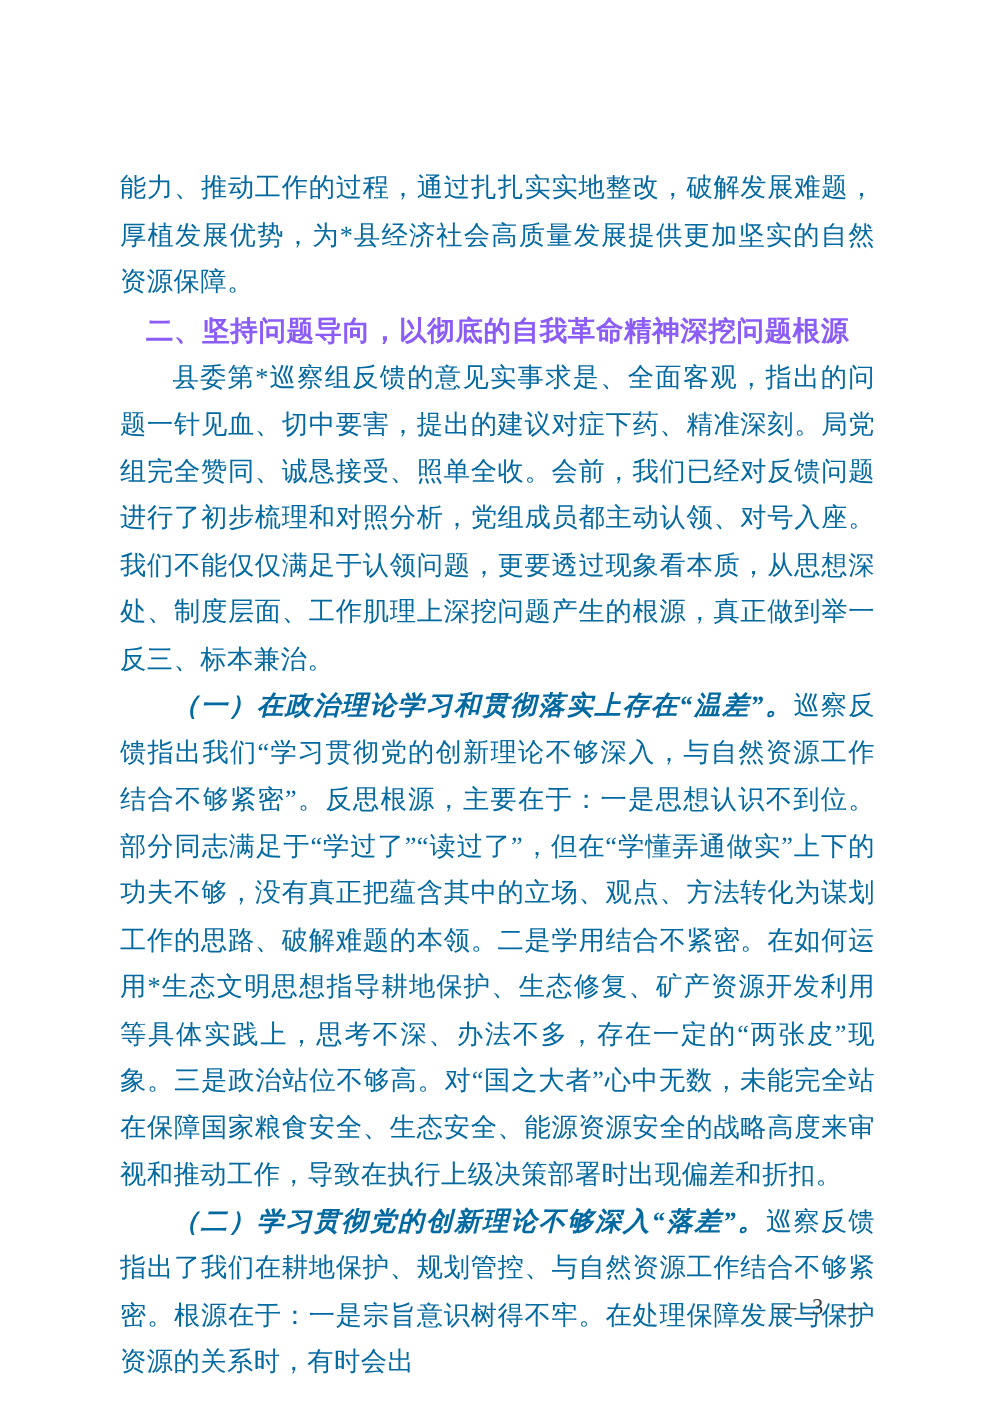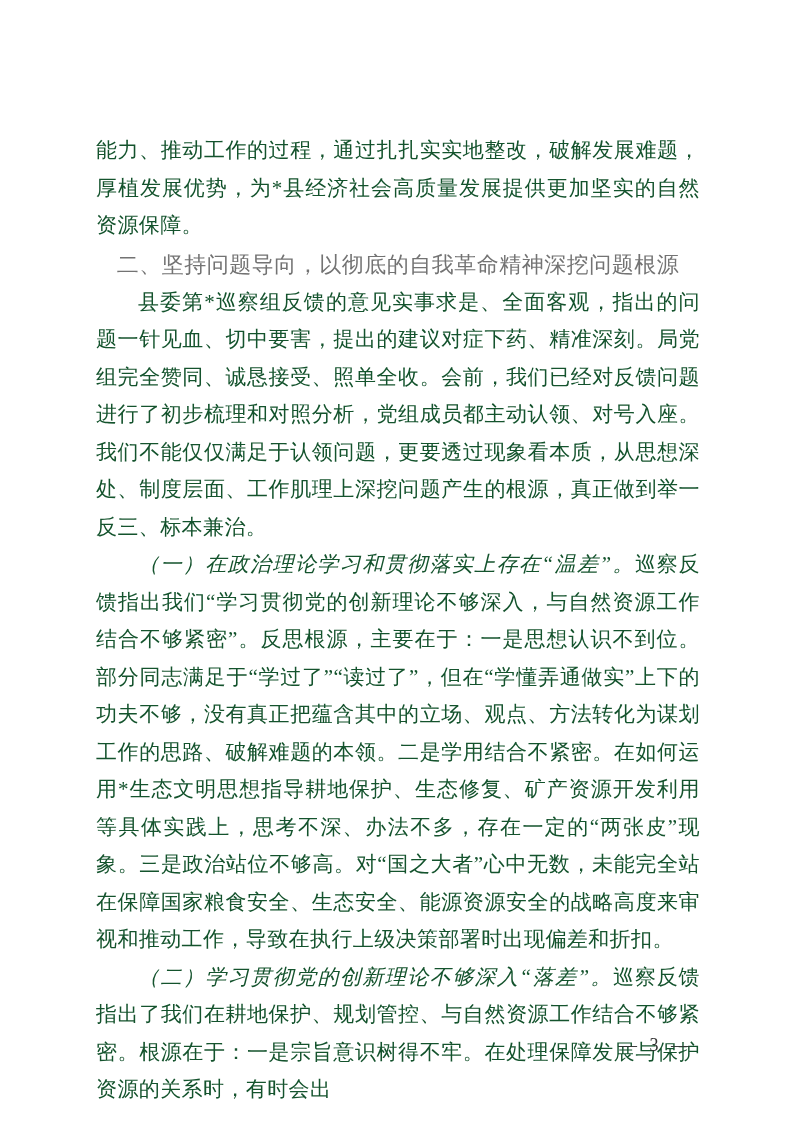--- a/index.html
+++ b/index.html
@@ -22,37 +22,37 @@
     top: 132px;
     width: 604px;
   }
   p.body-para {
     margin: 0;
     font-size: 21px;
     line-height: 37.5px;
     text-align: justify;
     text-justify: inter-ideograph;
     letter-spacing: 0.4px;
-    color: #14532d;
+    color: #0369a1;
   }
   p.body-para.indent {
     text-indent: 2em;
   }
   h2.section-heading {
     margin: 0;
     font-family: "Liberation Sans", "DejaVu Sans", sans-serif;
-    font-weight: 400;
+    font-weight: 700;
     font-size: 22px;
     line-height: 39px;
     text-align: center;
     letter-spacing: 0.5px;
-    color: #737373;
+    color: #8b5cf6;
   }
   .lead-bold {
-    font-weight: 400;
+    font-weight: 700;
     font-style: italic;
     letter-spacing: 1px;
   }
   .page-number {
     position: absolute;
     right: 100px;
     bottom: 66px;
     font-size: 18px;
     letter-spacing: 4px;
     color: #333333;

